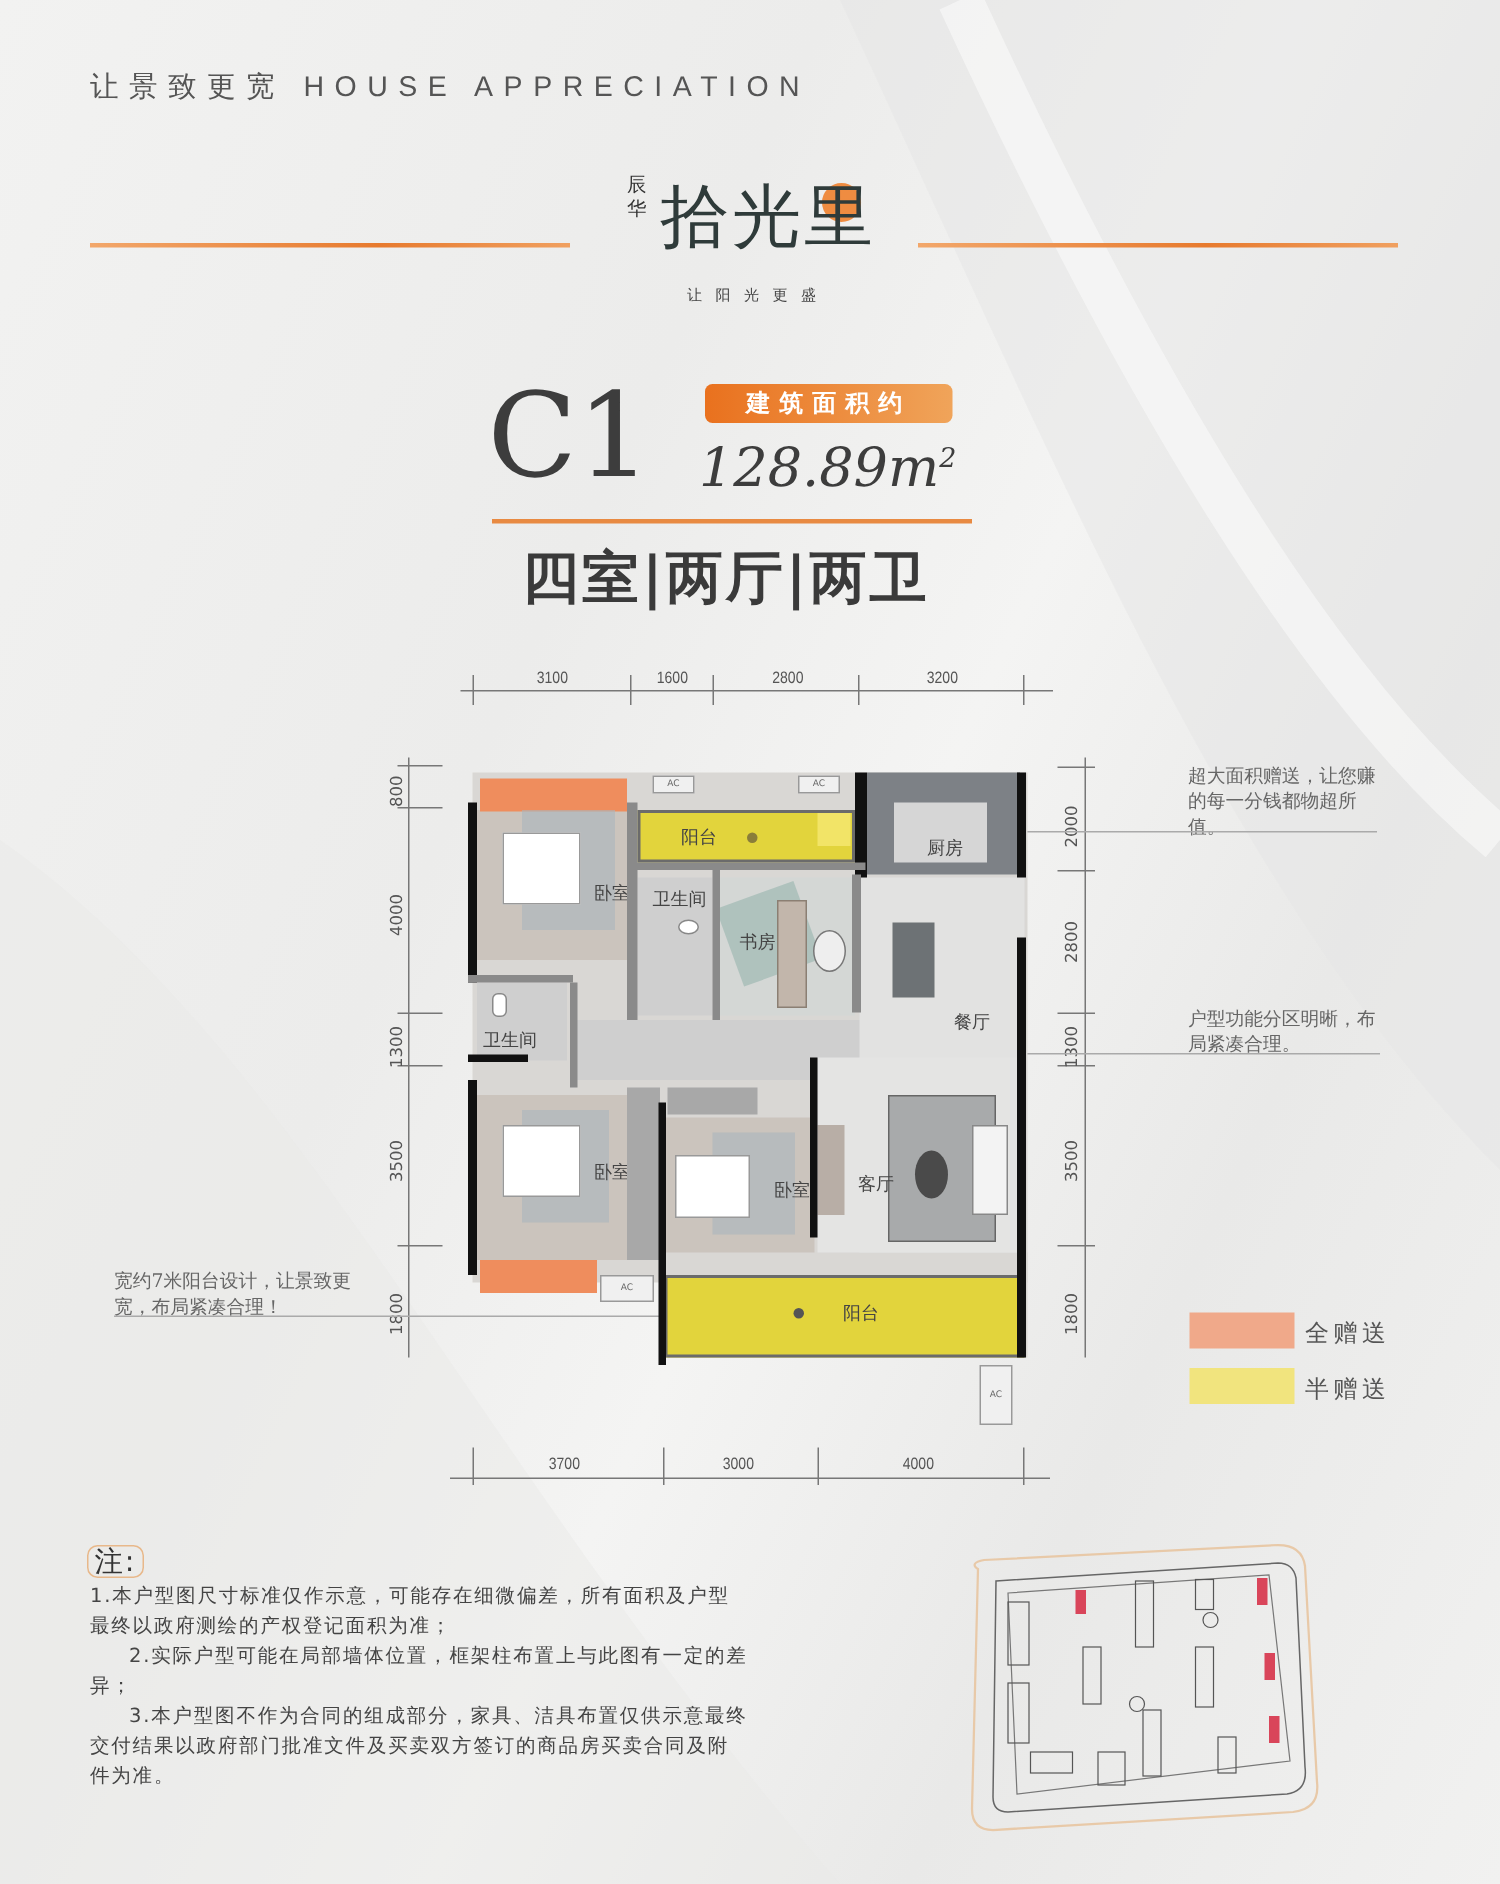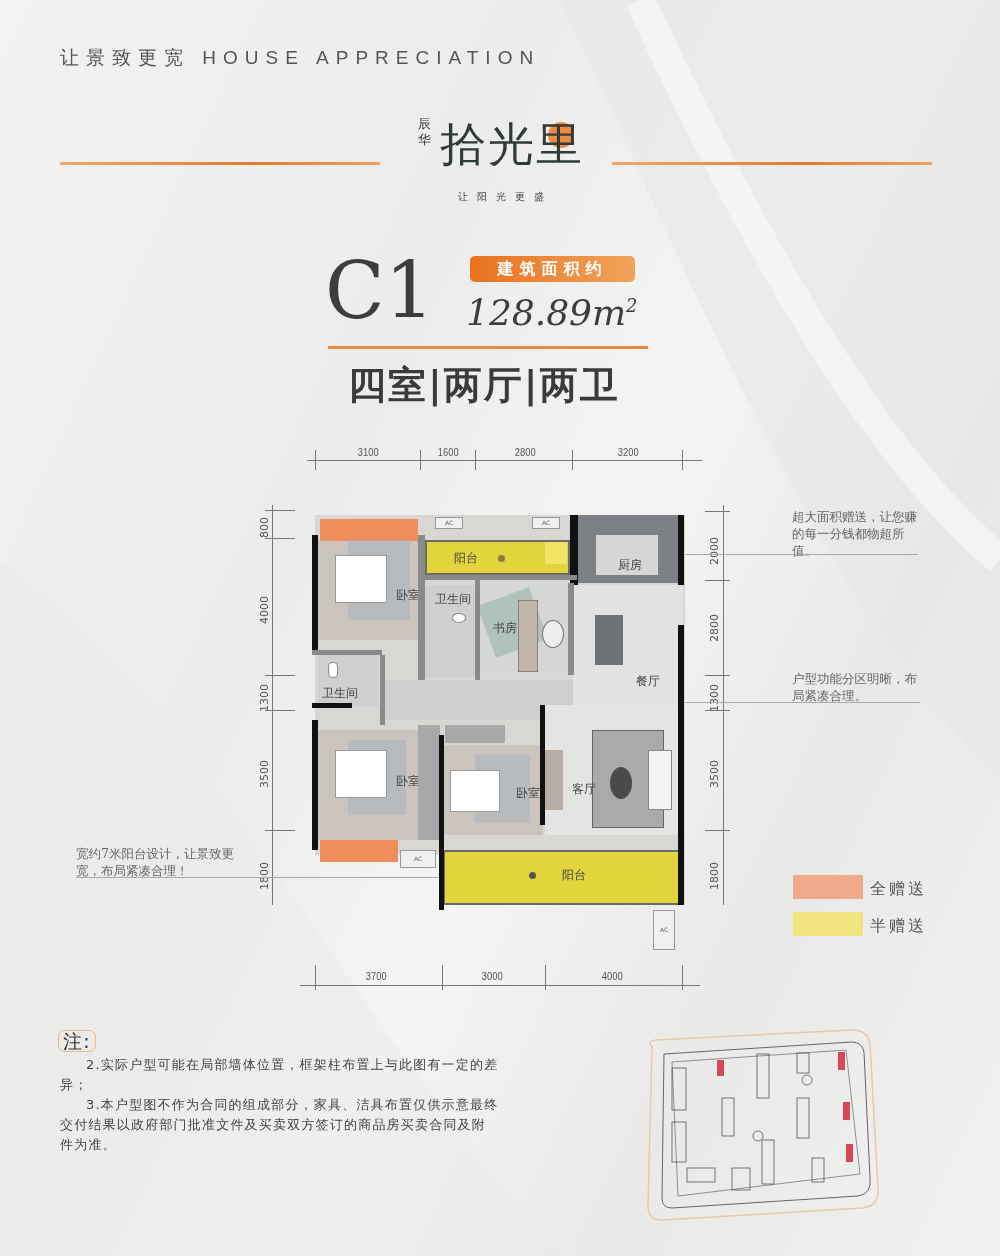--- a/index.html
+++ b/index.html
@@ -237,20 +237,21 @@
 
 <div>
   <div class="abs legend-swatch" style="left:793px; top:875px; background:#f0a98a;"></div>
   <div class="abs legend-label" style="left:870px; top:879px;">全赠送</div>
   <div class="abs legend-swatch" style="left:793px; top:912px; background:#f1e47e;"></div>
   <div class="abs legend-label" style="left:870px; top:916px;">半赠送</div>
 </div>
 
 <div class="abs notes">
   <div class="notes-title">注:</div>
+  <p>1.本户型图尺寸标准仅作示意，可能存在细微偏差，所有面积及户型最终以政府测绘的产权登记面积为准；</p>
   <p class="ind">2.实际户型可能在局部墙体位置，框架柱布置上与此图有一定的差异；</p>
   <p class="ind">3.本户型图不作为合同的组成部分，家具、洁具布置仅供示意最终交付结果以政府部门批准文件及买卖双方签订的商品房买卖合同及附件为准。</p>
 </div>
 
 <svg class="abs siteplan" viewBox="0 0 320 200" width="320" height="200">
   <path d="M20 18 Q 14 14 24 12 L 220 2 Q 236 2 238 16 L 246 160 Q 248 178 230 180 L 30 192 Q 16 192 16 178 Z" fill="none" stroke="#e8c9a8" stroke-width="1.5"></path>
   <path d="M32 26 L 220 14 Q 230 14 232 24 L 238 150 Q 240 166 226 168 L 40 180 Q 30 180 30 170 Z" fill="none" stroke="#666" stroke-width="1"></path>
   <path d="M40 34 L 214 22 L 228 146 L 46 168 Z" fill="none" stroke="#777" stroke-width=".8"></path>
   <g fill="none" stroke="#555" stroke-width=".8">
     <rect x="40" y="40" width="14" height="42"></rect>

